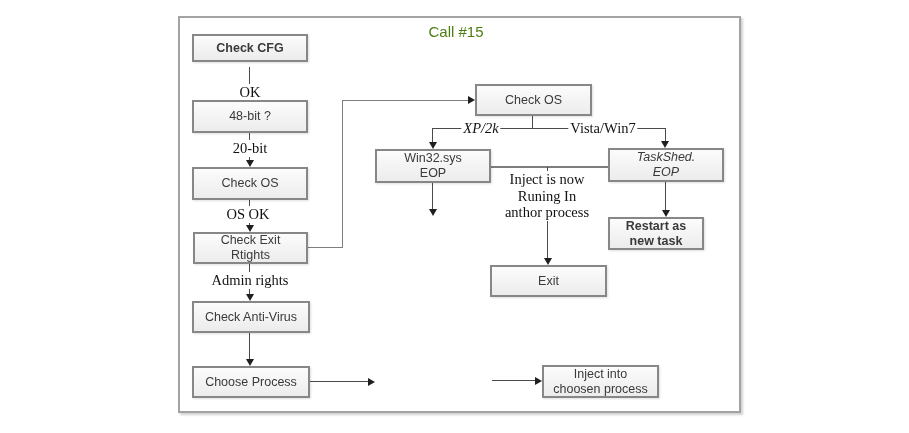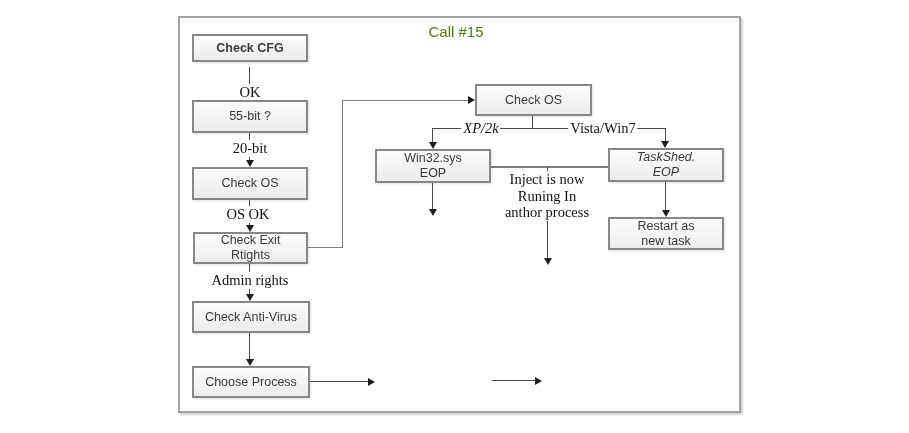--- a/index.html
+++ b/index.html
@@ -104,44 +104,51 @@
   <div class="edge-label" style="left:481px;top:120px;font-style:italic;">XP/2k</div>
   <div class="edge-label" style="left:603px;top:120px;">Vista/Win7</div>
   <div class="edge-label" style="left:547px;top:171px;">Inject is now
 Runing In
 anthor process</div>
 
   <div class="node" style="left:192px;top:34px;width:116px;height:28px;font-weight:bold;">
     <span class="node-label">Check CFG</span>
   </div>
   <div class="node" style="left:192px;top:100px;width:116px;height:33px;">
-    <span class="node-label">55-bit ?</span>
+    <span class="node-label">48-bit ?</span>
   </div>
   <div class="node" style="left:192px;top:167px;width:116px;height:33px;">
     <span class="node-label">Check OS</span>
   </div>
   <div class="node" style="left:193px;top:232px;width:115px;height:32px;">
     <span class="node-label">Check Exit
 Rtights</span>
   </div>
   <div class="node" style="left:192px;top:366px;width:118px;height:32px;">
     <span class="node-label">Choose Process</span>
   </div>
   <div class="node" style="left:192px;top:301px;width:118px;height:32px;">
     <span class="node-label">Check Anti-Virus</span>
   </div>
+  <div class="node" style="left:542px;top:365px;width:117px;height:33px;">
+    <span class="node-label">Inject into
+choosen process</span>
+  </div>
   <div class="node" style="left:475px;top:84px;width:117px;height:32px;">
     <span class="node-label">Check OS</span>
   </div>
   <div class="node" style="left:375px;top:149px;width:116px;height:34px;">
     <span class="node-label">Win32.sys
 EOP</span>
   </div>
   <div class="node" style="left:608px;top:148px;width:116px;height:34px;font-style:italic;">
     <span class="node-label">TaskShed.
 EOP</span>
   </div>
-  <div class="node" style="left:608px;top:217px;width:116px;height:33px;">
+  <div class="node" style="left:608px;top:217px;width:96px;height:33px;font-weight:bold;">
     <span class="node-label">Restart as
 new task</span>
+  </div>
+  <div class="node" style="left:490px;top:265px;width:117px;height:32px;">
+    <span class="node-label">Exit</span>
   </div>
 
 </div>
 
 </body></html>

